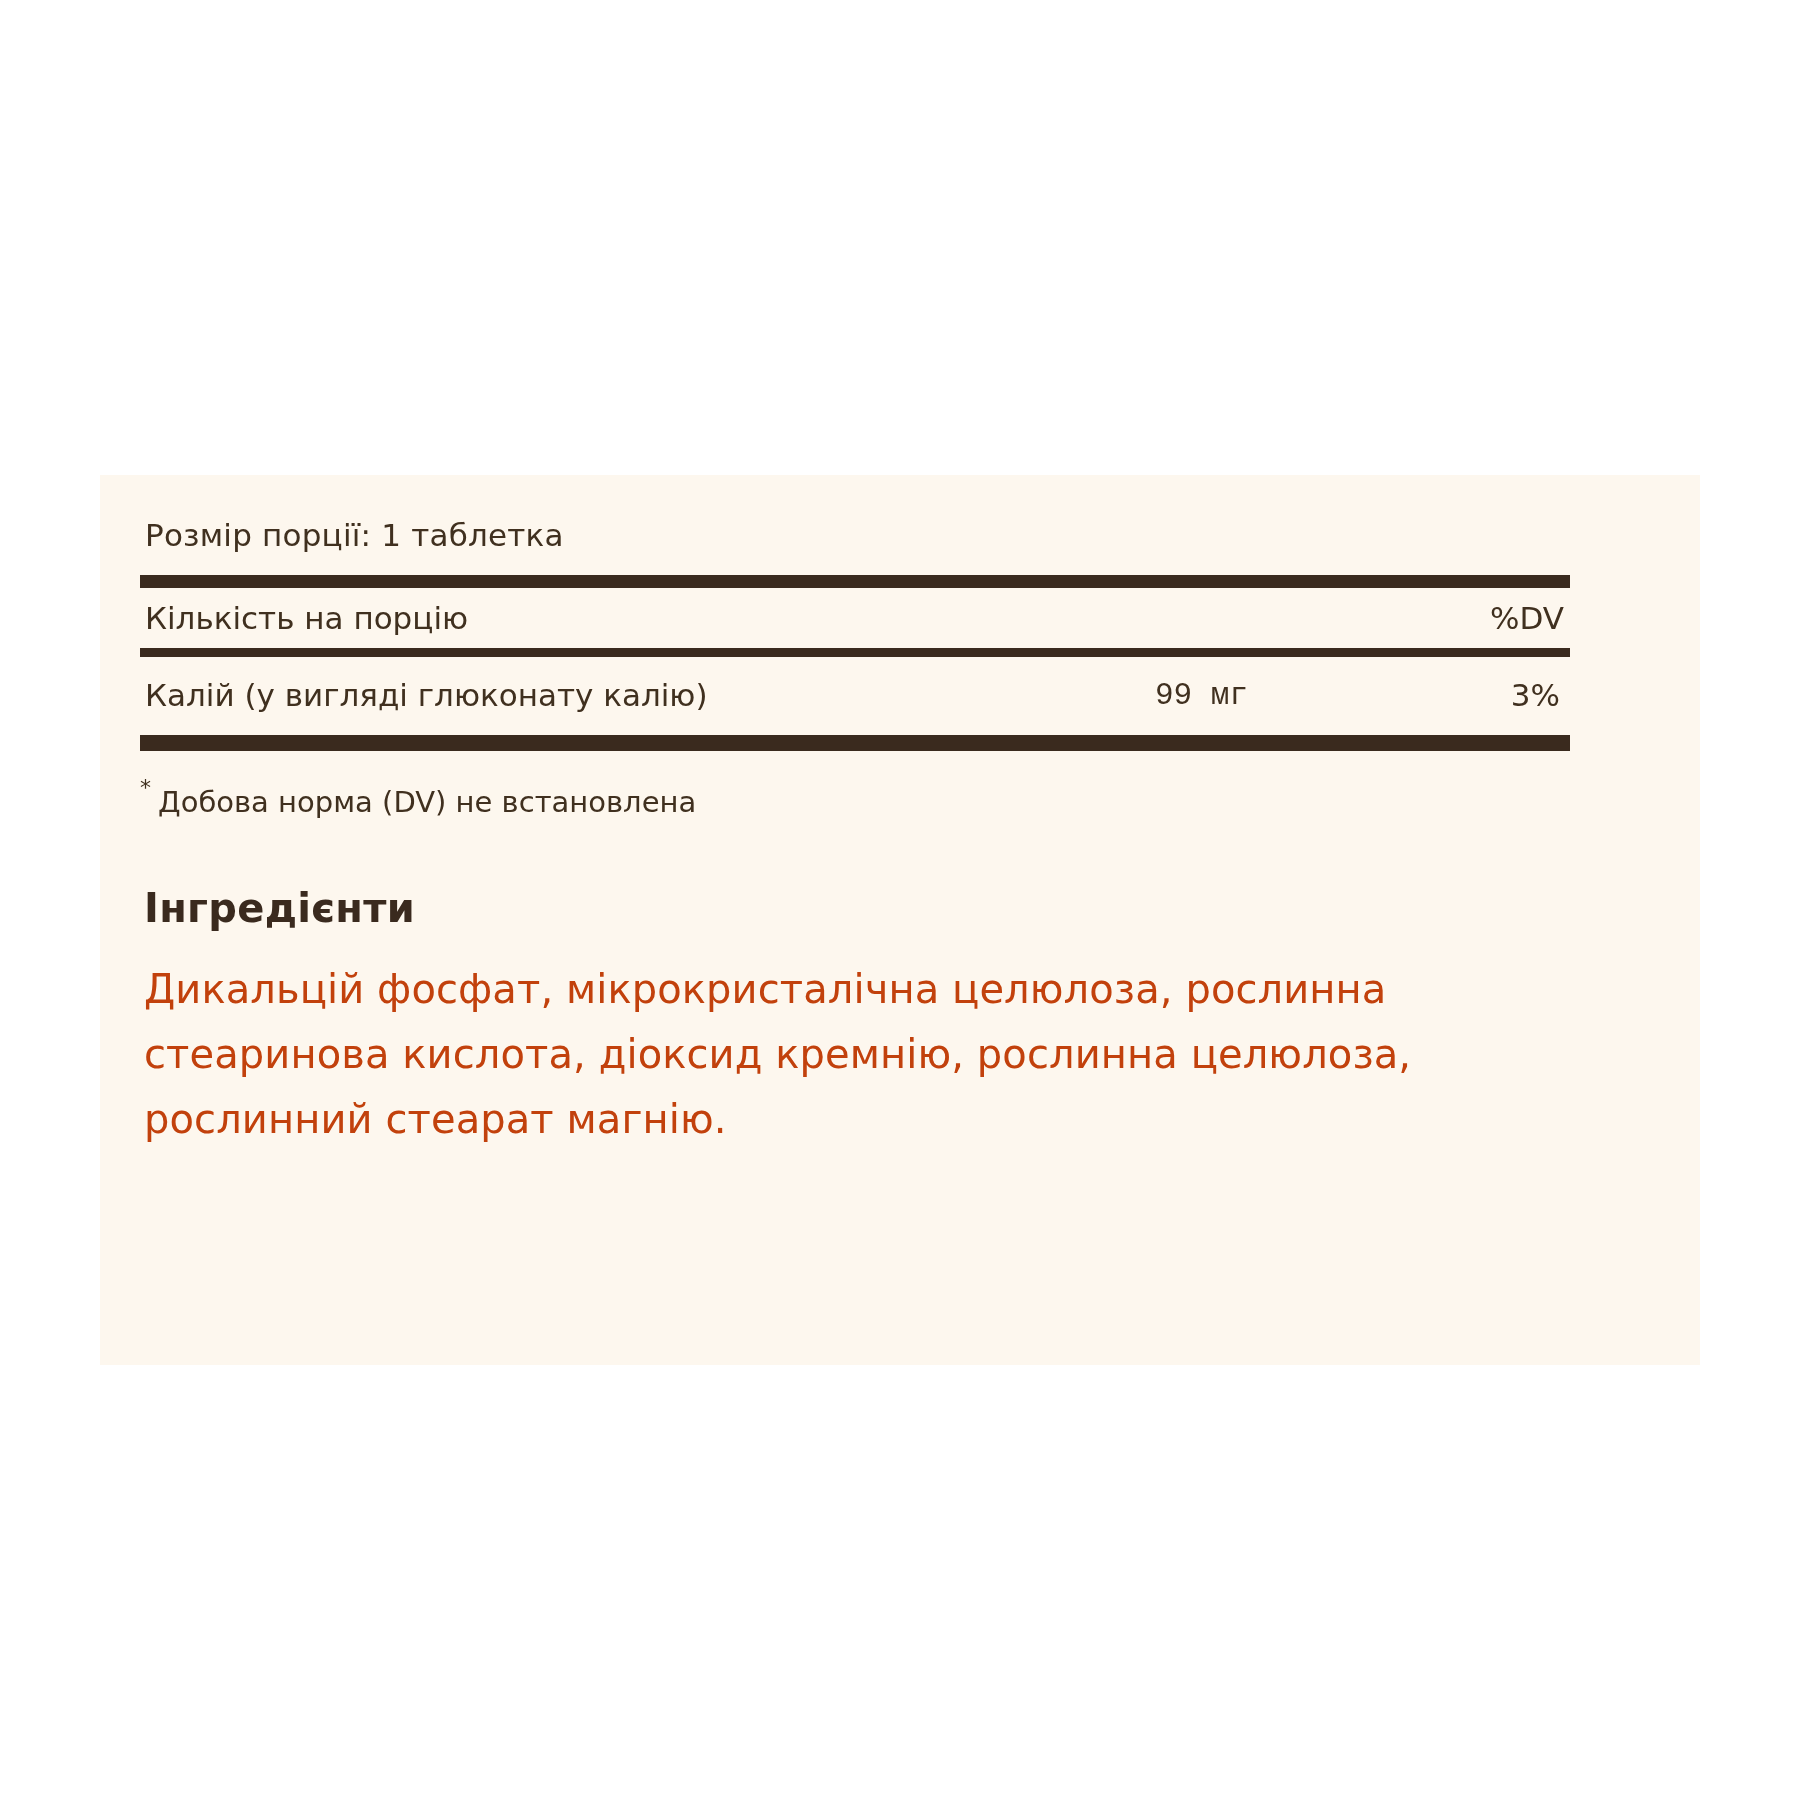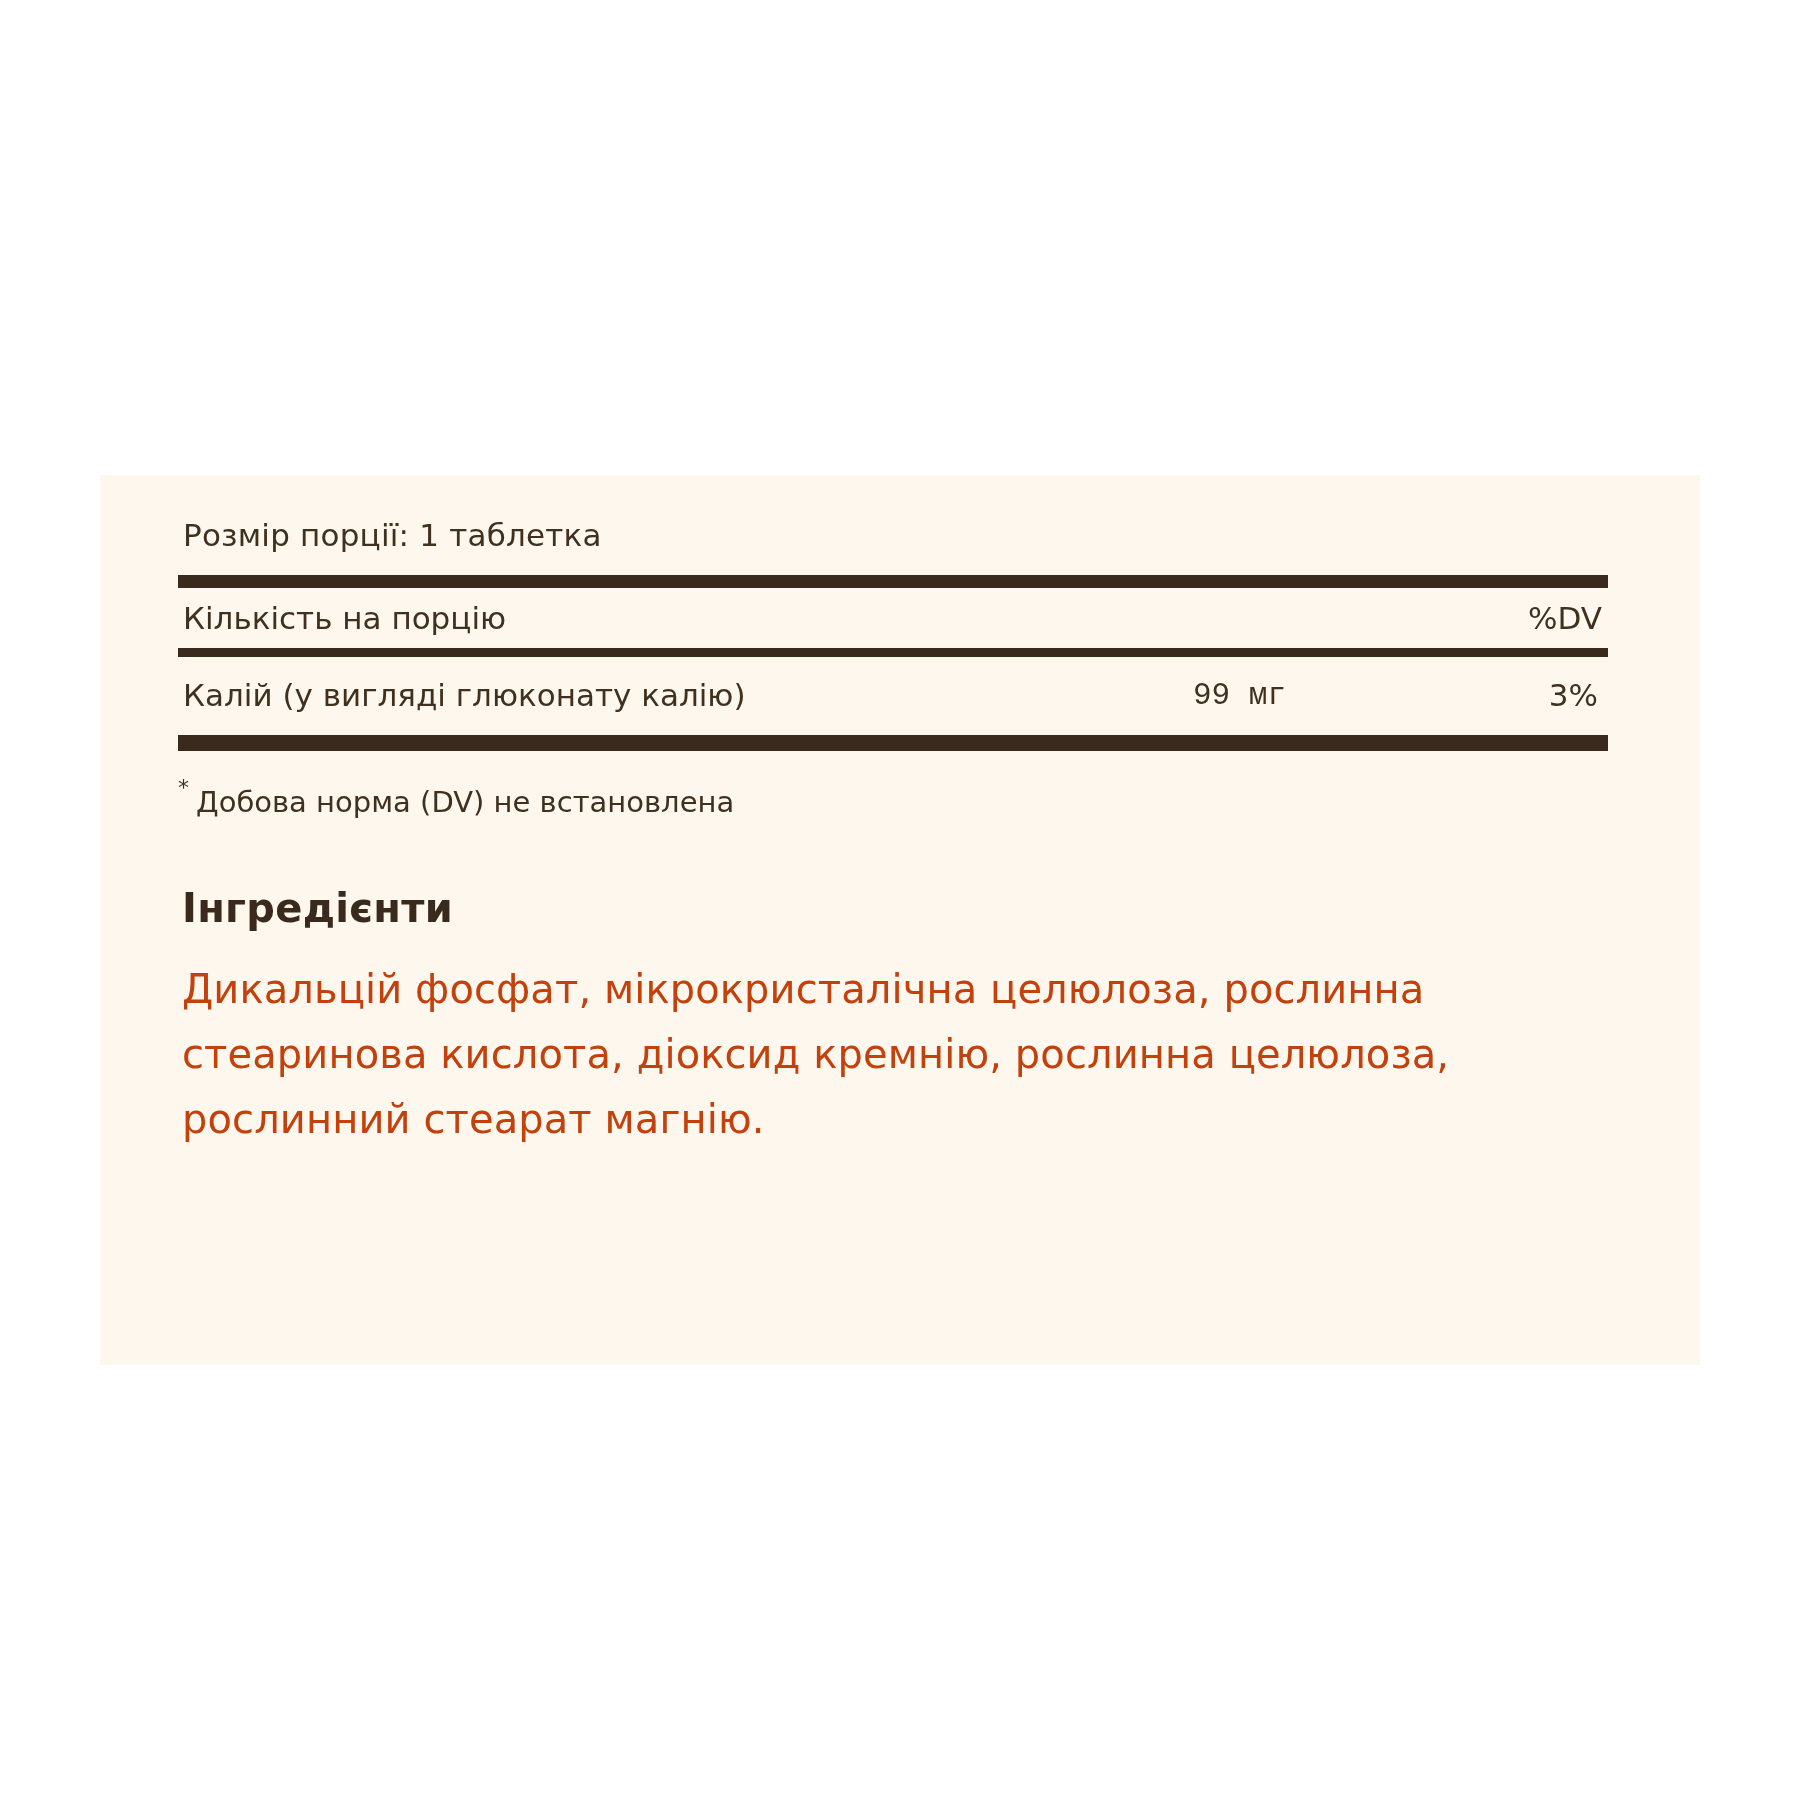--- a/index.html
+++ b/index.html
@@ -30,21 +30,20 @@
     width: 1600px;
     height: 890px;
     background: #fdf7ee;
   }
 
   .inner {
     position: absolute;
     left: 40px;
     top: 0;
     width: 1520px;
-    margin-left: 38px;
   }
 
   
   .facts {
     width: 1430px;
     margin-left: 0;
     padding-top: 42px;
   }
 
   .serving-row {

